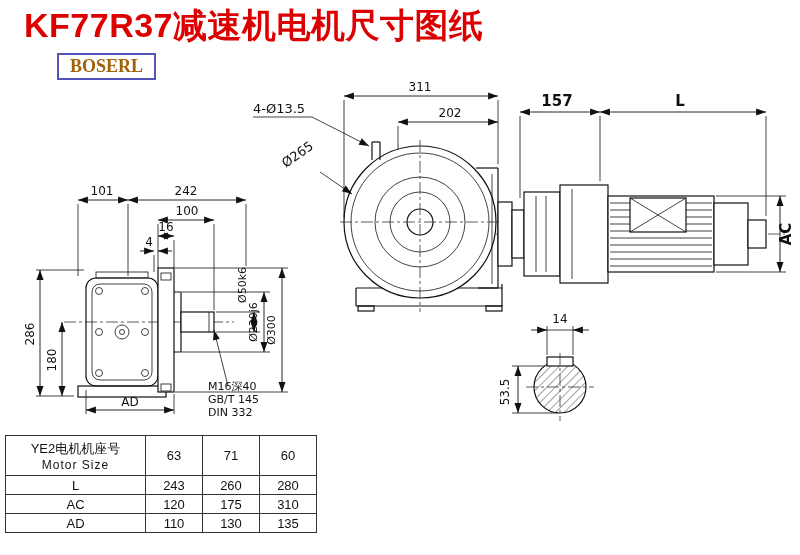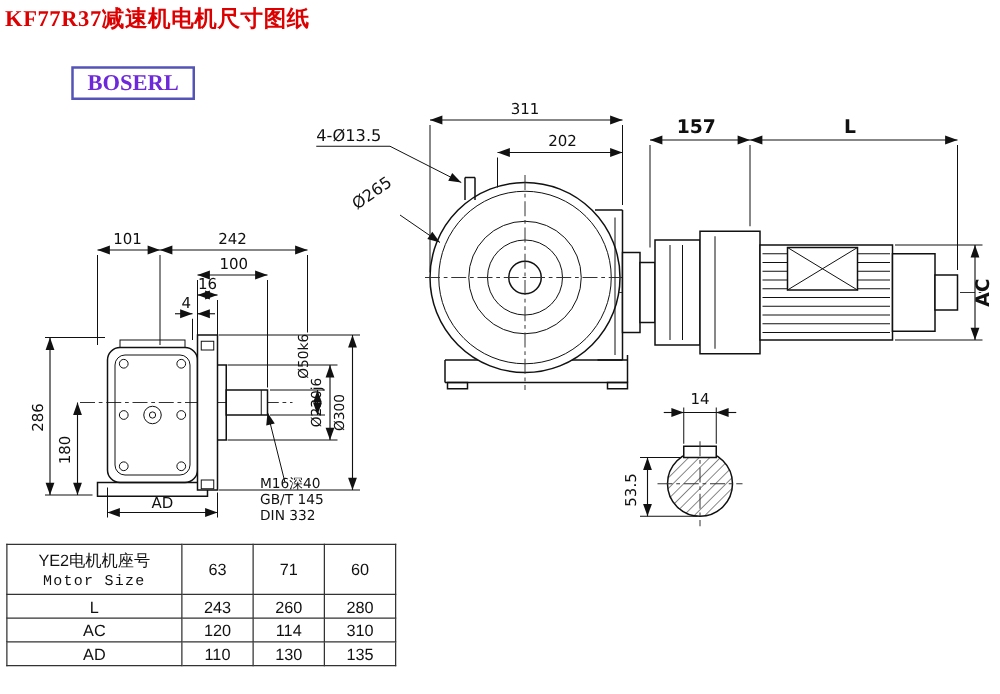--- a/index.html
+++ b/index.html
@@ -1,24 +1,24 @@
 <!DOCTYPE html>
 <html><head>
 <meta charset="utf-8">
 <style>
   * { margin:0; padding:0; box-sizing:border-box; }
   html,body { width:800px; height:555px; background:#ffffff; overflow:hidden;
               font-family:"Liberation Sans", sans-serif; position:relative; }
   .canvas { position:absolute; left:0; top:0; width:800px; height:555px; }
 
-  .title { position:absolute; left:4px; top:3px; font-size:18px; font-weight:bold;
-           color:#dd0000; letter-spacing:0.5px;font-family:Liberation Serif, serif; }
+  .title { position:absolute; left:24px; top:3px; font-size:34px; font-weight:bold;
+           color:#dd0000; letter-spacing:0.5px; }
   .logo  { position:absolute; left:57px; top:53px; border:2px solid #5353b8;
            padding:1px 11px; font-family:"Liberation Serif", serif; font-size:18px;
-           font-weight:bold; color:#6d28d9; background:#fff; }
+           font-weight:bold; color:#a16207; background:#fff; }
 
   
   .thick { stroke:#111; stroke-width:1.2; fill:none; }
   .thin  { stroke:#111; stroke-width:0.8; fill:none; }
   .dim   { stroke:#111; stroke-width:0.9; fill:none; }
   .cl    { stroke:#333; stroke-width:0.8; stroke-dasharray:12 3 3 3; fill:none; }
   .wfill { fill:#ffffff; }
   .lbl   { fill:#111; stroke:none; font-size:12px; font-family:"DejaVu Sans", sans-serif; }
   .lbl-sm{ font-size:11px; }
   .lbl-md{ font-size:13px; }
@@ -26,21 +26,21 @@
 
   
   .spec-table { position:absolute; left:5px; top:435px; border-collapse:collapse;
                 background:#fff; color:#111; }
   .spec-table th, .spec-table td { border:1px solid #333; text-align:center;
                 vertical-align:middle; font-weight:normal; font-size:13px; padding:0 2px; }
   .spec-table .c0 { width:140px; }
   .spec-table .cv { width:57px; }
   .spec-table tr.hdr th { height:40px; }
   .spec-table tr.row td { height:19px; }
-  .spec-table .en { font-family:Liberation Mono, monospace; font-size:12px; letter-spacing:1px; }
+  .spec-table .en { font-family:Liberation Sans, sans-serif; font-size:12px; letter-spacing:1px; }
 </style>
 </head>
 <body>
 
 <svg class="canvas" viewBox="0 0 800 555">
   <defs>
     <marker id="arr" viewBox="0 0 10 8" refX="9.5" refY="4" markerWidth="11" markerHeight="9" orient="auto-start-reverse" markerUnits="userSpaceOnUse">
       <path d="M0.5,0.8 L9.5,4 L0.5,7.2 Z" fill="#111"></path>
     </marker>
     <pattern id="hatch" patternUnits="userSpaceOnUse" width="6" height="6" patternTransform="rotate(45)">
@@ -241,21 +241,21 @@
     </tr>
     <tr class="row">
       <td>L</td>
       <td>243</td>
       <td>260</td>
       <td>280</td>
     </tr>
     <tr class="row">
       <td>AC</td>
       <td>120</td>
-      <td>114</td>
+      <td>175</td>
       <td>310</td>
     </tr>
     <tr class="row">
       <td>AD</td>
       <td>110</td>
       <td>130</td>
       <td>135</td>
     </tr>
   </tbody>
 </table>

